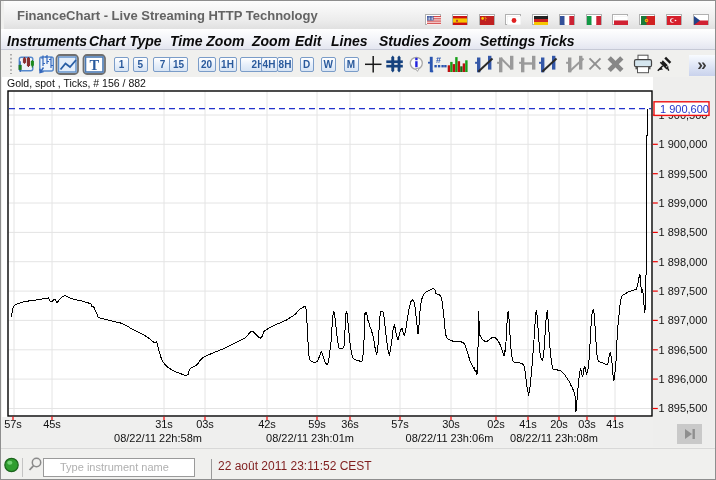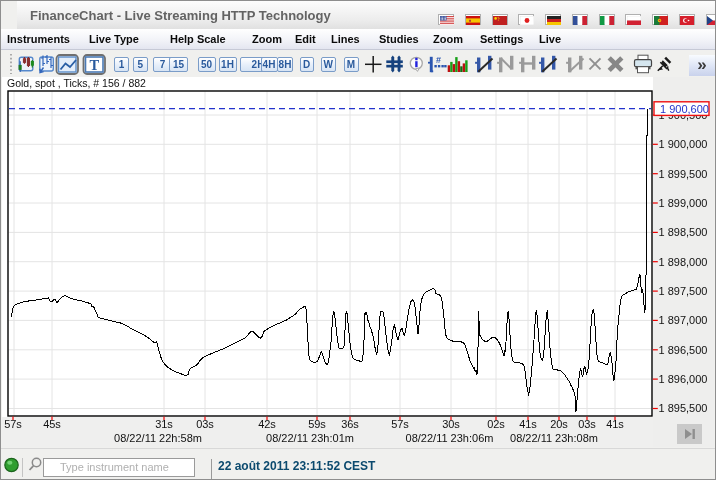--- a/index.html
+++ b/index.html
@@ -1,46 +1,46 @@
 <!DOCTYPE html>
 <html><head><meta charset="utf-8"><style>
 * { margin:0; padding:0; box-sizing:border-box; }
 html,body { width:716px; height:480px; overflow:hidden; }
 body { font-family:"Liberation Sans", sans-serif; background:#f0f0ee; position:relative; }
 #frame { position:absolute; inset:0; border:1px solid #8e8e8e; z-index:50; pointer-events:none; }
-#titlebar { position:absolute; left:17px; top:1px; right:1px; height:44px;
+#titlebar { position:absolute; left:4px; top:1px; right:1px; height:44px;
   background:linear-gradient(#fdfdfd, #ececec 45%, #d8d8d8 80%, #d2d2d2);
   border-bottom:1px solid #b0b0b0; }
 #title { position:absolute; left:13px; top:7px; font-size:13px; font-weight:bold; color:#636363; }
 .flag { position:absolute; top:13px; width:16px; height:11px; background:#fff; border:1px solid #b0b0b0; }
 .flag svg { margin:0.5px 0 0 0.5px; }
 #menubar { position:absolute; left:1px; top:29px; right:1px; height:21px;
   background:linear-gradient(#ffffff, #f2f3f8 55%, #e4e6f0); border-bottom:1px solid #c6c9d6; }
-.mi { position:absolute; top:4px; font-size:11px; font-weight:bold; color:#0a0a0a; }
+.mi { position:absolute; top:4px; font-size:14px; font-weight:bold; color:#0a0a0a;font-style:italic; }
 #toolbar { position:absolute; left:1px; top:51px; right:1px; height:26px; background:#f0f0ee; }
 #ticons { position:absolute; left:0; top:0; }
 .tb { position:absolute; top:5.5px; height:15px; border:1px solid #7a9cc8; border-radius:2px;
   background:linear-gradient(#ffffff,#e8f0fa 50%,#d7e4f4); color:#2a5a9c; font-weight:bold;
   font-size:10px; text-align:center; line-height:13px; }
 #morebtn { position:absolute; right:0; top:3.5px; width:26px; height:21.5px;
   background:linear-gradient(#f8fbff,#dde4f5 55%,#c9d2ec); color:#3a3a3a;
   font-size:17px; font-weight:bold; text-align:center; line-height:20px; }
 #panel { position:absolute; left:2px; top:77px; width:712px; height:370px; background:#fff; }
 #botstrip { position:absolute; left:2px; top:417px; width:651px; height:30px; background:#efefee; }
 #gold { position:absolute; left:7px; top:76.5px; font-size:10.5px; color:#111; z-index:3; }
 #chart { position:absolute; left:0; top:0; z-index:2; }
 #labelbg { position:absolute; left:653px; top:77px; width:61px; height:370px; background:#eeeeed; }
 #skipbtn { position:absolute; left:677px; top:424px; width:25px; height:20px; background:#c9c9c9; z-index:3; }
 #bottombar { position:absolute; left:1px; top:448px; right:1px; height:31px; background:#f0f0ee;
   border-top:1px solid #d8d8d8; }
 #sep1 { position:absolute; left:21px; top:9px; height:19px; width:1px; background:#c4c4c4; }
 #searchbox { position:absolute; left:42px; top:9px; width:152px; height:19px; background:#fff;
   border:1px solid #9a9a9a; font-size:11px; color:#b0b0b0; line-height:17px; padding-left:16px; }
 #divider { position:absolute; left:209.5px; top:10px; height:21px; width:1.5px; background:#9a9a9a; }
-#clock { position:absolute; left:217px; top:9.5px; font-size:12px; font-weight:bold; color:#0c4a6e; }
+#clock { position:absolute; left:217px; top:9.5px; font-size:12px; font-weight:normal; color:#7f1d1d; }
 </style></head>
 <body>
 <div id="panel"></div>
 <div id="botstrip"></div>
 <div id="labelbg"></div>
 <div id="gold">Gold, spot , Ticks, # 156 / 882</div>
 <svg id="chart" width="716" height="480" viewBox="0 0 716 480">
     <g stroke="#e4e4e4" stroke-width="1">
       <line x1="14" y1="91.5" x2="14" y2="415.5"></line>
       <line x1="52" y1="91.5" x2="52" y2="415.5"></line>
@@ -236,29 +236,29 @@
     <div class="flag" style="left:688.5px">
       <svg width="14" height="9" style="display:block">
         <rect width="14" height="4.5" fill="#fff"></rect>
         <rect y="4.5" width="14" height="4.5" fill="#d12233"></rect>
         <path d="M0,0 L6,4.5 L0,9 Z" fill="#224488"></path>
       </svg>
     </div>
   </div>
 <div id="menubar">
     <span class="mi" style="left:6px">Instruments</span>
-    <span class="mi" style="left:88px">Live Type</span>
-    <span class="mi" style="left:169px">Help Scale</span>
+    <span class="mi" style="left:88px">Chart Type</span>
+    <span class="mi" style="left:169px">Time Zoom</span>
     <span class="mi" style="left:251px">Zoom</span>
     <span class="mi" style="left:294px">Edit</span>
     <span class="mi" style="left:330px">Lines</span>
     <span class="mi" style="left:378px">Studies</span>
     <span class="mi" style="left:432px">Zoom</span>
     <span class="mi" style="left:479px">Settings</span>
-    <span class="mi" style="left:538px">Live</span>
+    <span class="mi" style="left:538px">Ticks</span>
   </div>
 <div id="toolbar">
     <svg id="ticons" width="716" height="28" viewBox="0 0 716 28">
       <line x1="10" y1="3" x2="10" y2="23" stroke="#9a9a9a" stroke-width="1.6" stroke-dasharray="1.6,2.2"></line>
       <g>
         <rect x="18.3" y="6.2" width="13.5" height="13.5" rx="2" fill="#eef3fa" stroke="#5588cc" stroke-width="1.4"></rect>
         <line x1="19.2" y1="10.3" x2="19.2" y2="21" stroke="#2a5fb0" stroke-width="1.2"></line>
         <rect x="17.6" y="13.9" width="3.1" height="5" fill="#1e7a1e"></rect>
         <line x1="23.5" y1="6" x2="23.5" y2="12.8" stroke="#8b2424" stroke-width="1.2"></line>
         <rect x="21.9" y="7.2" width="3.2" height="4.7" fill="#8b3030"></rect>
@@ -378,21 +378,21 @@
         <path d="M661.8,9.3 L666.8,14.3 L664.2,16.4 L660.2,11.5 Z" fill="#1a1a1a" stroke="none"></path>
         <path d="M659.3,11.2 L665.5,17.4 L667.3,15.6 M666.3,16.6 L667.8,19.6" stroke-width="1.4" fill="none"></path>
         <line x1="656.8" y1="19.8" x2="661.8" y2="14.8" stroke-width="1.5"></line>
         <path d="M657.5,19.2 l4.5,-0.8 l-2,-2.2 Z" fill="#1a1a1a" stroke="none"></path>
       </g>
     </svg>
     <div class="tb" style="left:113px;width:15px">1</div>
     <div class="tb" style="left:131.5px;width:15.5px">5</div>
     <div class="tb" style="left:152px;width:19px">7</div>
     <div class="tb" style="left:168px;width:19px">15</div>
-    <div class="tb" style="left:196.5px;width:18px">50</div>
+    <div class="tb" style="left:196.5px;width:18px">20</div>
     <div class="tb" style="left:217.5px;width:18px">1H</div>
     <div class="tb" style="left:239px;width:36px">2H</div>
     <div class="tb" style="left:259.5px;width:17px">4H</div>
     <div class="tb" style="left:276px;width:16px">8H</div>
     <div class="tb" style="left:298.5px;width:14px">D</div>
     <div class="tb" style="left:320px;width:14.5px">W</div>
     <div class="tb" style="left:342.5px;width:15px">M</div>
     <div id="morebtn">»</div>
   </div>
 <div id="bottombar">

